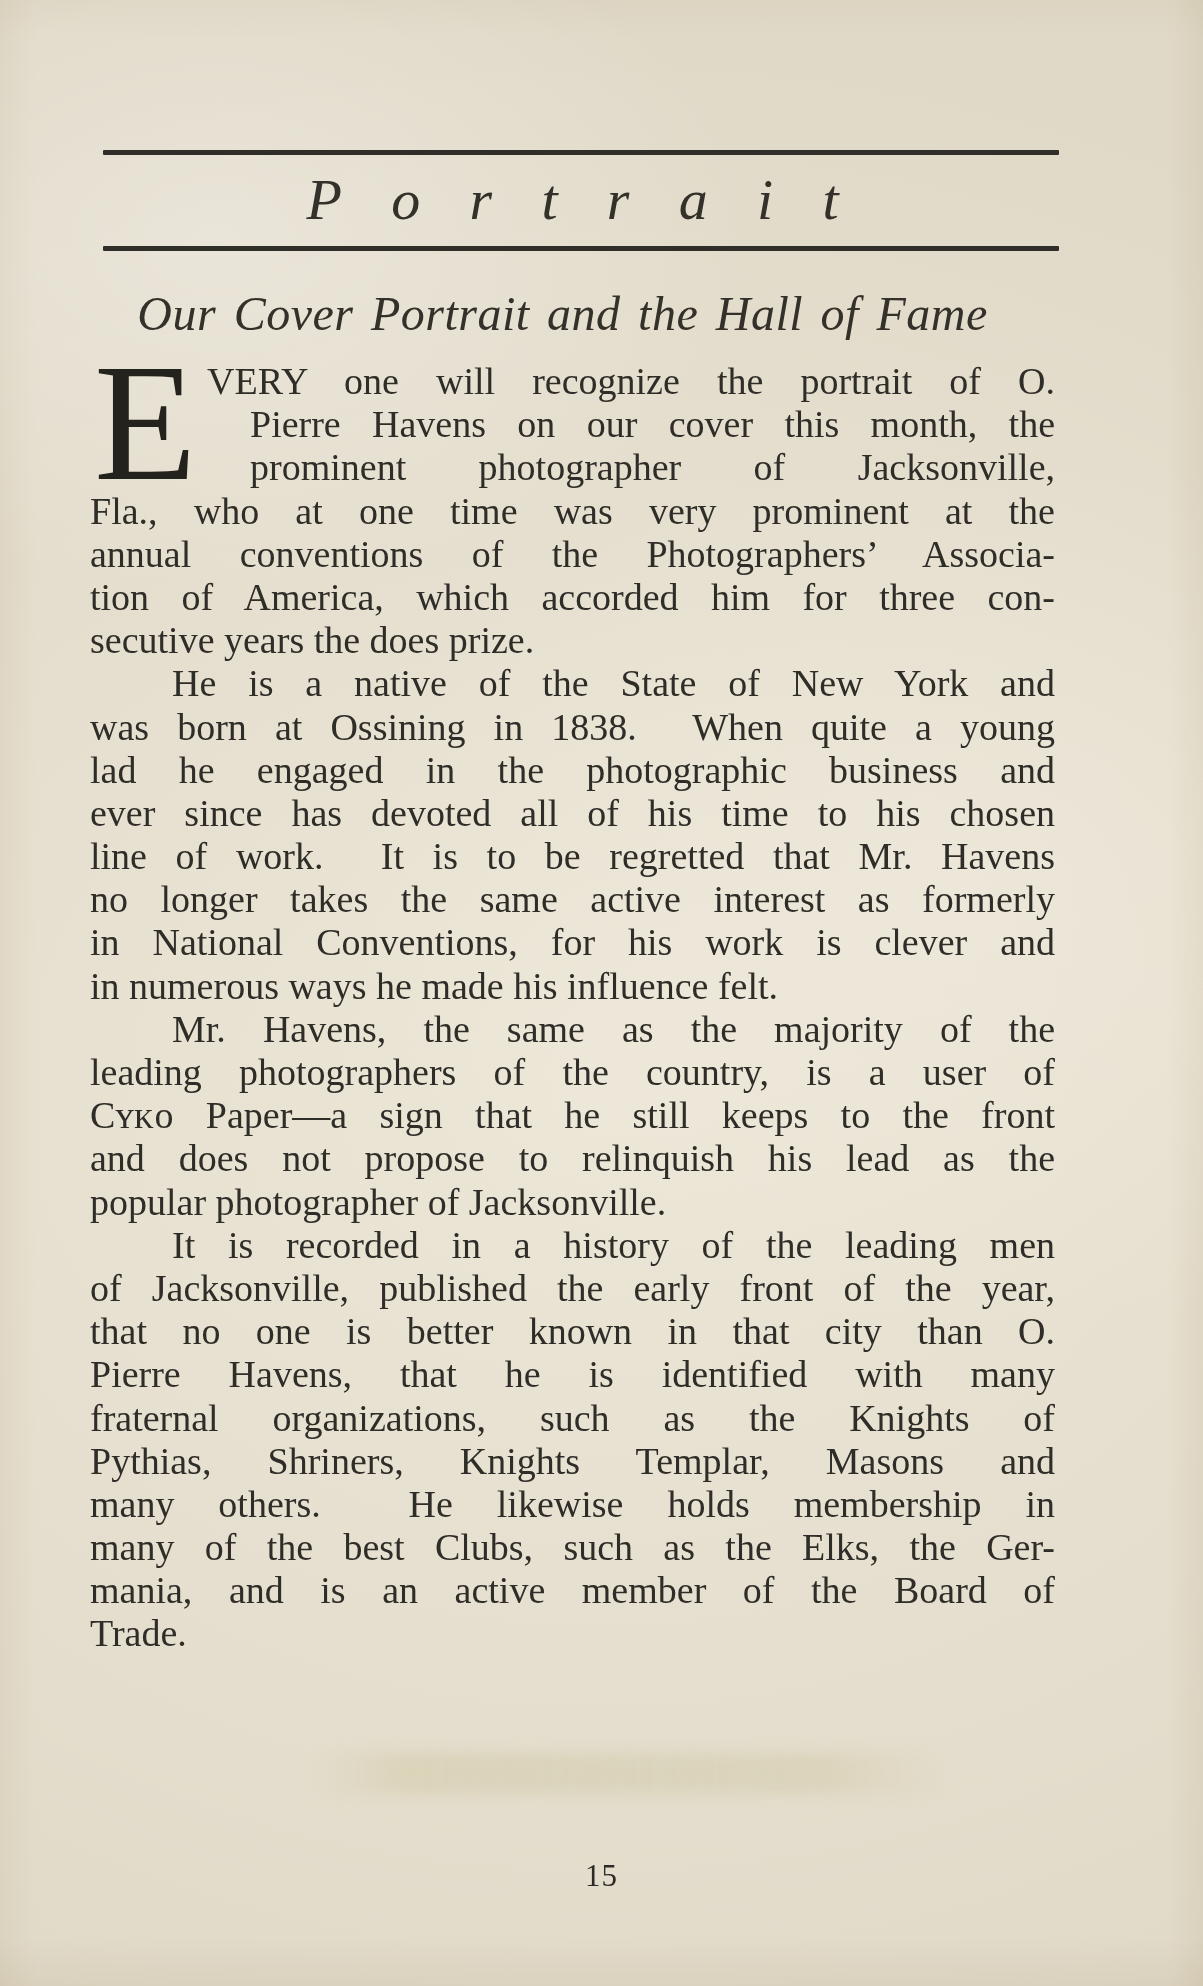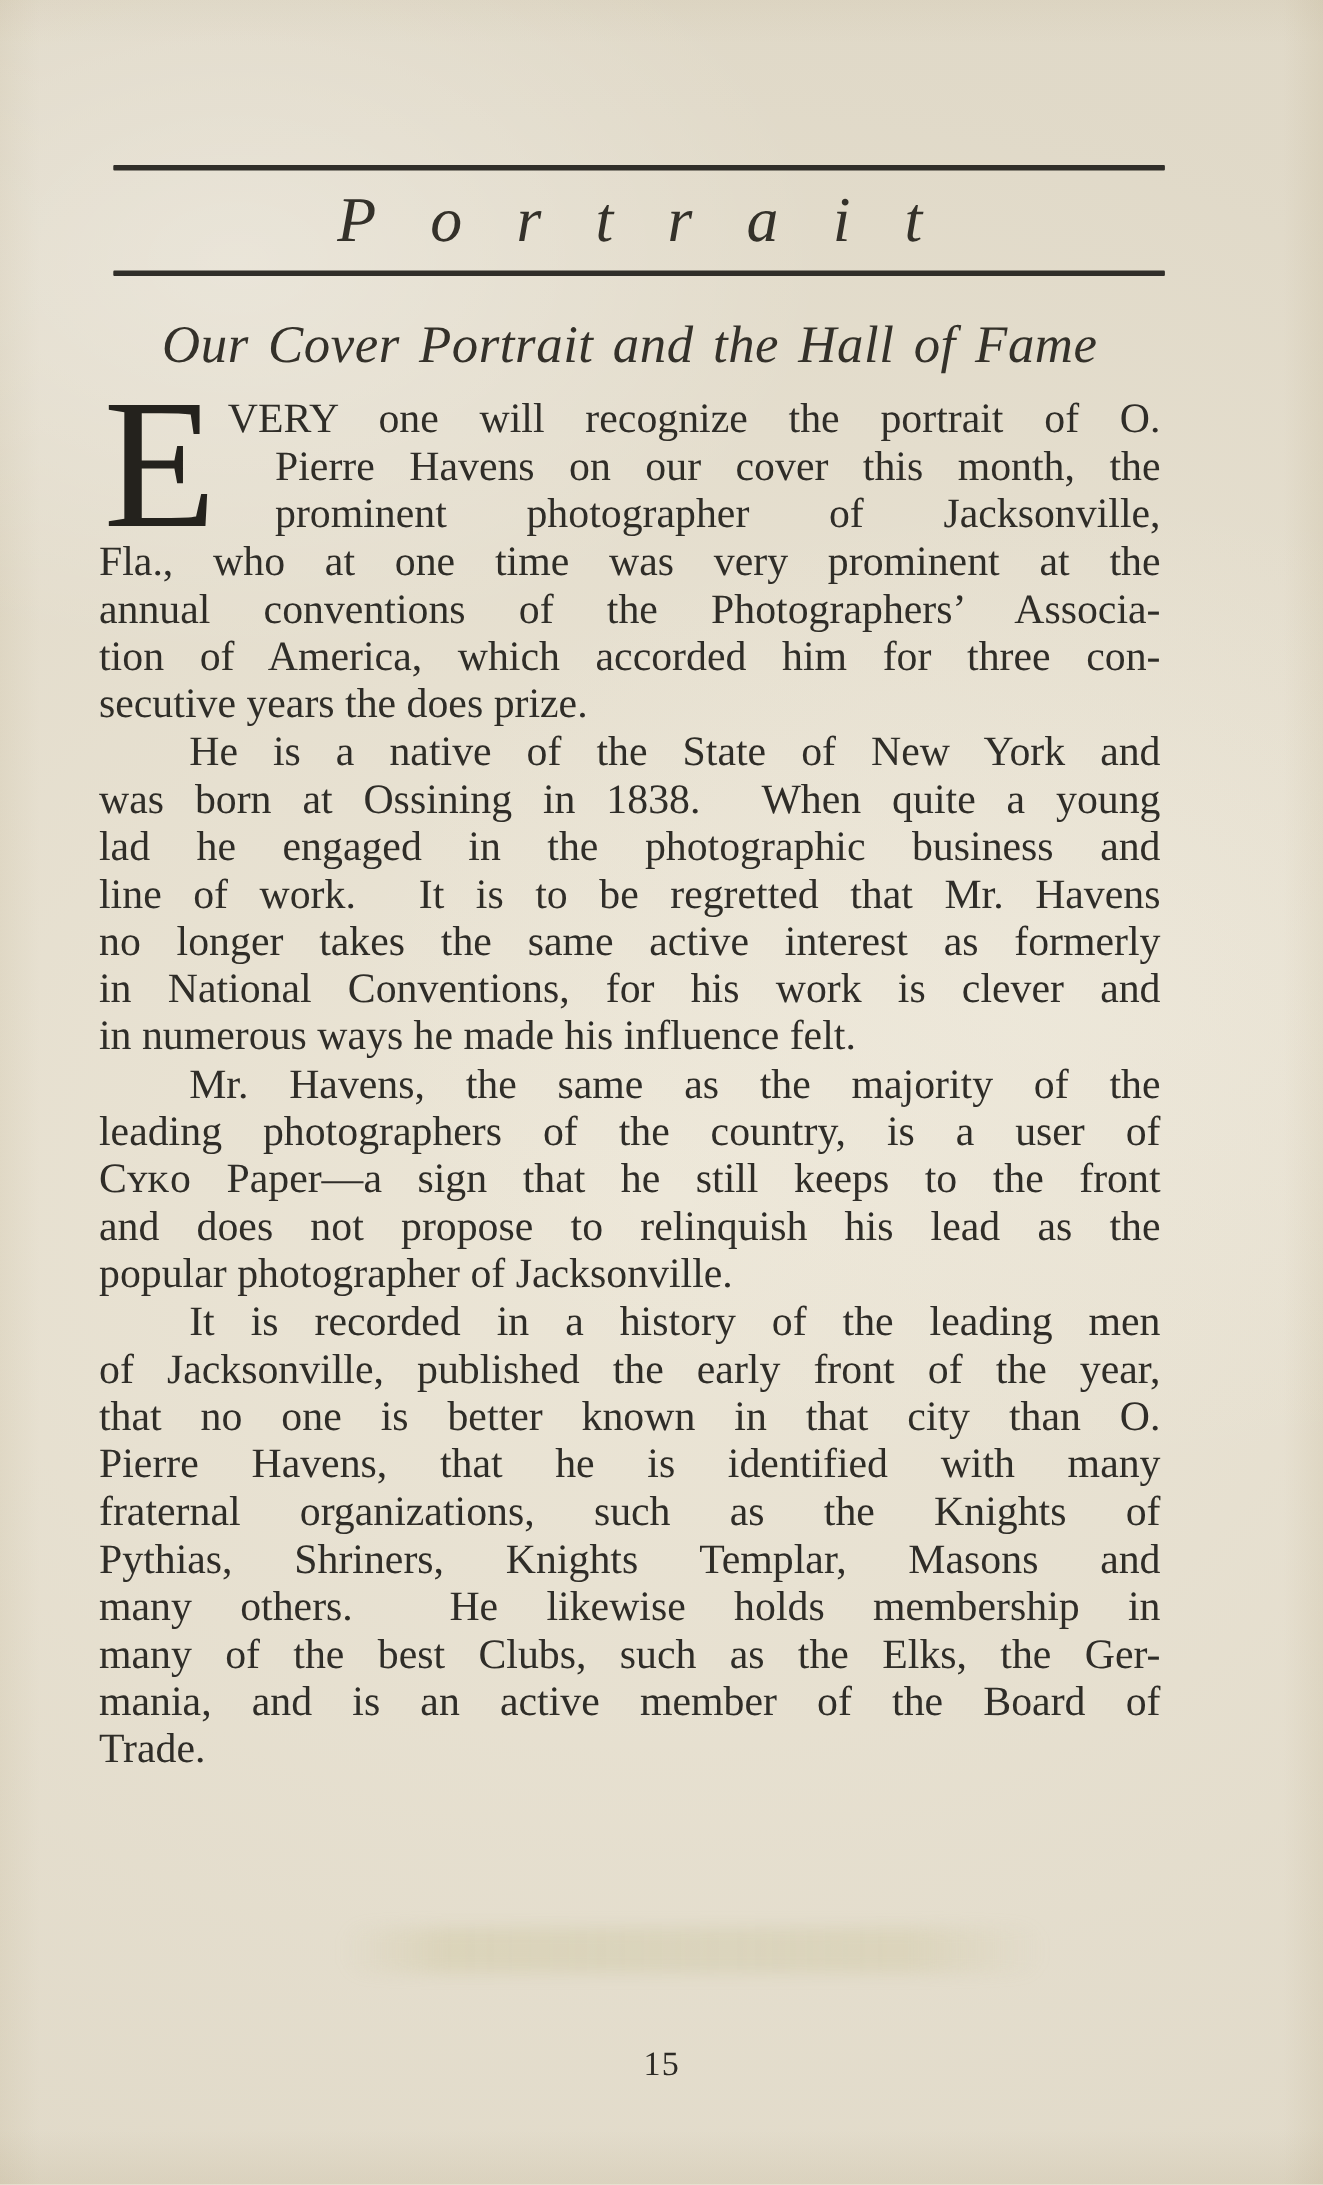--- a/index.html
+++ b/index.html
@@ -38,21 +38,21 @@
   }
   .rule-top{top:150px;}
   .rule-mid{top:246px;}
   .masthead-title{
     position:absolute;left:90px;width:965px;top:152px;height:94px;
     display:flex;align-items:center;justify-content:center;
     font-style:italic;font-size:58px;color:#34312a;
     letter-spacing:0.85em;padding-left:0.85em;box-sizing:border-box;
   }
   .article-title{
-    position:absolute;left:60px;width:1025px;top:286px;
+    position:absolute;left:50px;width:1025px;top:286px;
     text-align:center;
     font-style:italic;font-size:48px;color:#34312a;
     word-spacing:5px;letter-spacing:0.5px;
     white-space:nowrap;
   }
   .body-text{
     position:absolute;left:90px;top:360px;width:965px;
     font-size:38px;line-height:43.2px;color:var(--ink);
   }
   .drop-cap{
@@ -92,20 +92,21 @@
   <div class="line drop-1">VERY one will recognize the portrait of O.</div>
       <div class="line drop-23">Pierre Havens on our cover this month, the</div>
       <div class="line drop-23">prominent photographer of Jacksonville,</div>
       <div class="line">Fla., who at one time was very prominent at the</div>
       <div class="line">annual conventions of the Photographers’ Associa-</div>
       <div class="line">tion of America, which accorded him for three con-</div>
       <div class="line last-line">secutive years the does prize.</div>
       <div class="line indent">He is a native of the State of New York and</div>
       <div class="line">was born at Ossining in 1838.  When quite a young</div>
       <div class="line">lad he engaged in the photographic business and</div>
+      <div class="line">ever since has devoted all of his time to his chosen</div>
       <div class="line">line of work.  It is to be regretted that Mr. Havens</div>
       <div class="line">no longer takes the same active interest as formerly</div>
       <div class="line">in National Conventions, for his work is clever and</div>
       <div class="line last-line">in numerous ways he made his influence felt.</div>
       <div class="line indent">Mr. Havens, the same as the majority of the</div>
       <div class="line">leading photographers of the country, is a user of</div>
       <div class="line">Cʏᴋᴏ Paper—a sign that he still keeps to the front</div>
       <div class="line">and does not propose to relinquish his lead as the</div>
       <div class="line last-line">popular photographer of Jacksonville.</div>
       <div class="line indent">It is recorded in a history of the leading men</div>

